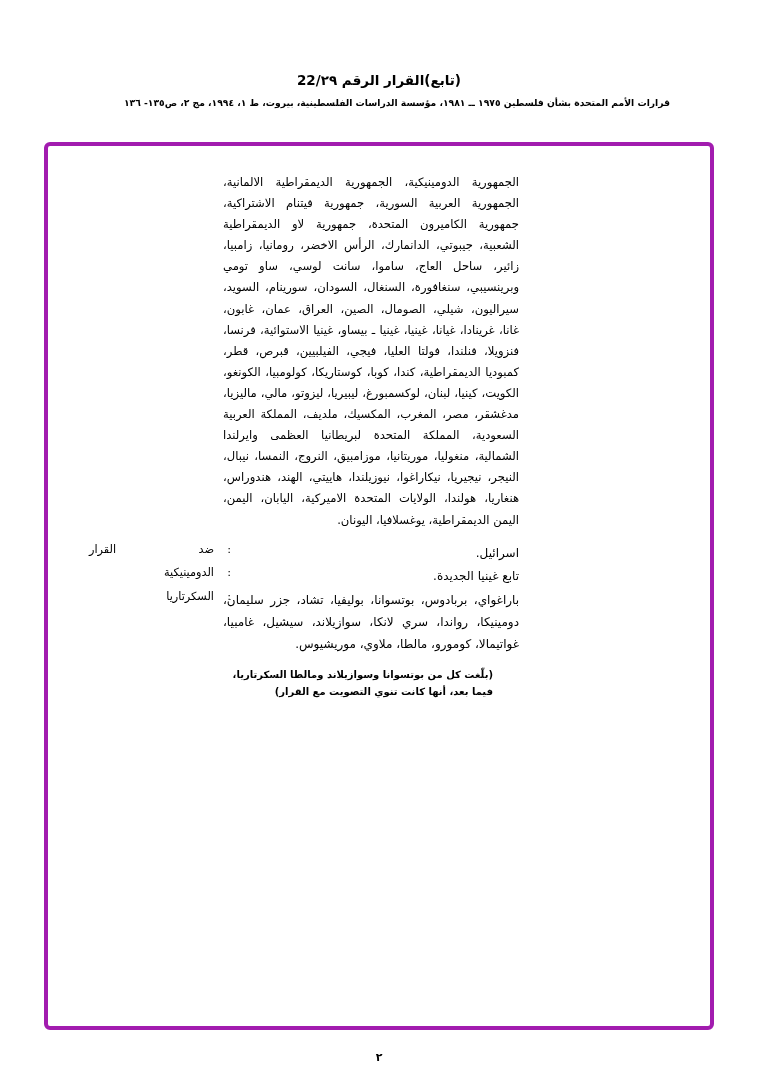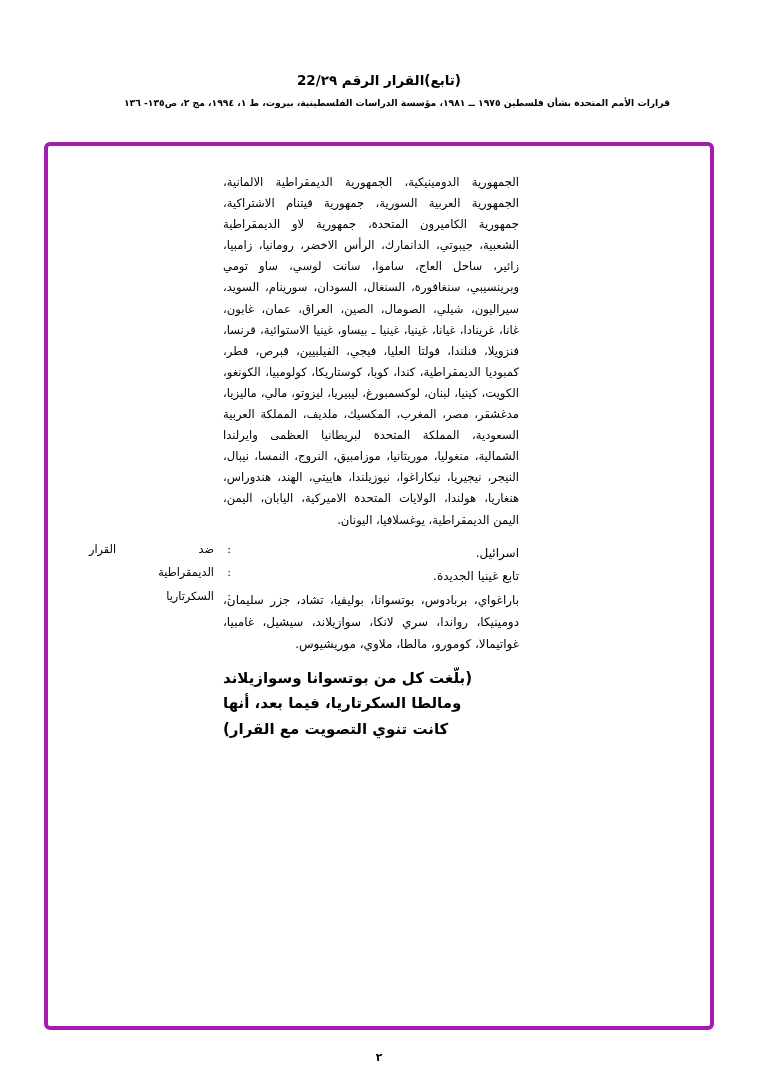--- a/index.html
+++ b/index.html
@@ -117,22 +117,22 @@
     text-align-last: right;
     font-size: 12px;
     line-height: 1.82;
   }
 
   .note {
     margin-top: 10px;
     width: 270px;
     margin-right: 193px;
     direction: rtl;
-    text-align: left;
-    font-size: 15px;
+    text-align: right;
+    font-size: 10px;
     font-weight: bold;
     line-height: 1.7;
   }
 
   .page-number {
     position: absolute;
     left: 0;
     right: 0;
     bottom: 14px;
     text-align: center;
@@ -157,21 +157,21 @@
 
       <div class="votes vote-grid">
 
         <div class="vote-item">
           <span class="vote-key">ضد القرار</span>
           <span class="vote-colon">:</span>
           <div class="vote-val">اسرائيل.</div>
         </div>
 
         <div class="vote-item">
-          <span class="vote-key">الديمقراطية</span>
+          <span class="vote-key">الدومينيكية</span>
           <span class="vote-colon">:</span>
           <div class="vote-val">تابع غينيا الجديدة.</div>
         </div>
 
         <div class="vote-item">
           <span class="vote-key">السكرتاريا</span>
           <span class="vote-colon">:</span>
           <div class="vote-val">باراغواي، بربادوس، بوتسوانا، بوليفيا، تشاد، جزر سليمان، دومينيكا، رواندا، سري لانكا، سوازيلاند، سيشيل، غامبيا، غواتيمالا، كومورو، مالطا، ملاوي، موريشيوس.</div>
         </div>
 

